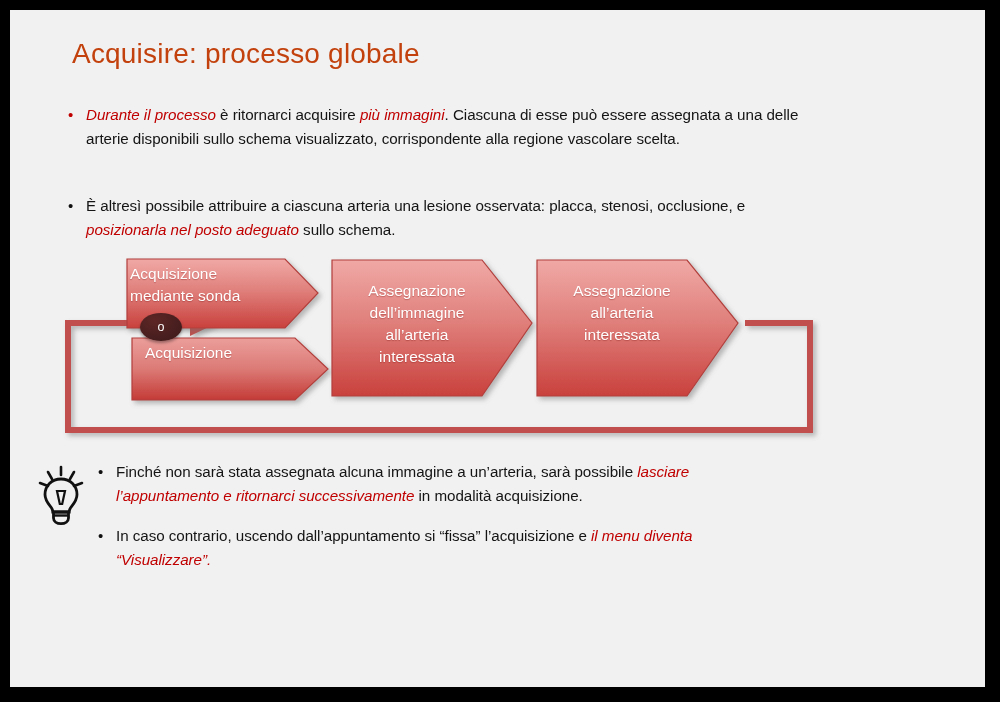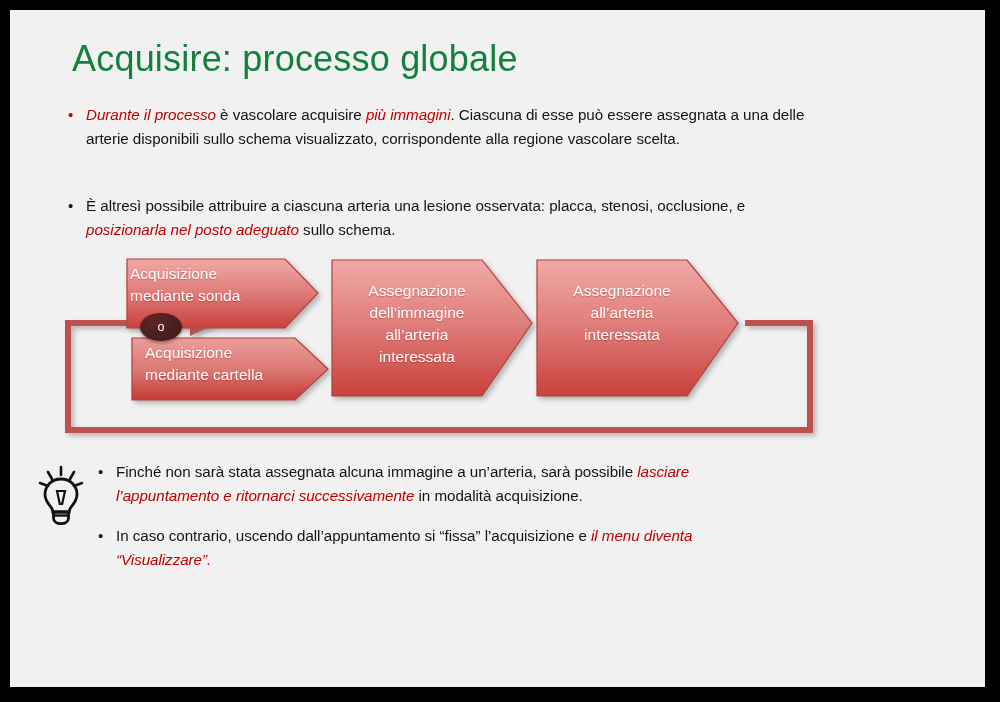--- a/index.html
+++ b/index.html
@@ -11,21 +11,21 @@
     background:#000;
   }
   #slide{
     position:absolute; left:10px; top:10px; width:975px; height:677px;
     background:#f1f1f1;
   }
 
   
   #title{
     position:absolute; left:62px; top:28px; width:800px;
-    font-size:36px; color:#15803d; font-weight:400;
+    font-size:28px; color:#c2410c; font-weight:400;
     letter-spacing:0.2px; white-space:nowrap;
   }
 
   
   .bullet-row{
     position:absolute; display:flex; align-items:flex-start;
   }
   .bullet-dot{
     flex:0 0 auto; width:18px; font-size:15px; line-height:23px;
     text-align:left; user-select:none;
@@ -72,21 +72,21 @@
 <body>
 
 <div id="slide-frame">
  <div id="slide">
 
   <div id="title">Acquisire: processo globale</div>
 
   <div class="bullet-row" id="b1">
     <span class="bullet-dot red">•</span>
     <span class="bullet-text">
-      <span class="r">Durante il processo</span><span> è vascolare acquisire </span><span class="r">più immagini</span><span>. Ciascuna di esse può essere assegnata a una delle arterie disponibili sullo schema visualizzato, corrispondente alla regione vascolare scelta.</span>
+      <span class="r">Durante il processo</span><span> è ritornarci acquisire </span><span class="r">più immagini</span><span>. Ciascuna di esse può essere assegnata a una delle arterie disponibili sullo schema visualizzato, corrispondente alla regione vascolare scelta.</span>
     </span>
   </div>
 
   <div class="bullet-row" id="b2">
     <span class="bullet-dot black">•</span>
     <span class="bullet-text">
       <span>È altresì possibile attribuire a ciascuna arteria una lesione osservata: placca, stenosi, occlusione, e </span><span class="r">posizionarla nel posto adeguato</span><span> sullo schema.</span>
     </span>
   </div>
 
@@ -130,21 +130,20 @@
       </g>
     </svg>
 
     <div class="chev-label" id="lab1">
       <div>Acquisizione</div>
       <div>mediante sonda</div>
     </div>
 
     <div class="chev-label" id="lab2">
       <div>Acquisizione</div>
-      <div>mediante cartella</div>
     </div>
 
     <div class="chev-label" id="lab3">
       <div>Assegnazione</div>
       <div>dell’immagine</div>
       <div>all’arteria</div>
       <div>interessata</div>
     </div>
 
     <div class="chev-label" id="lab4">

